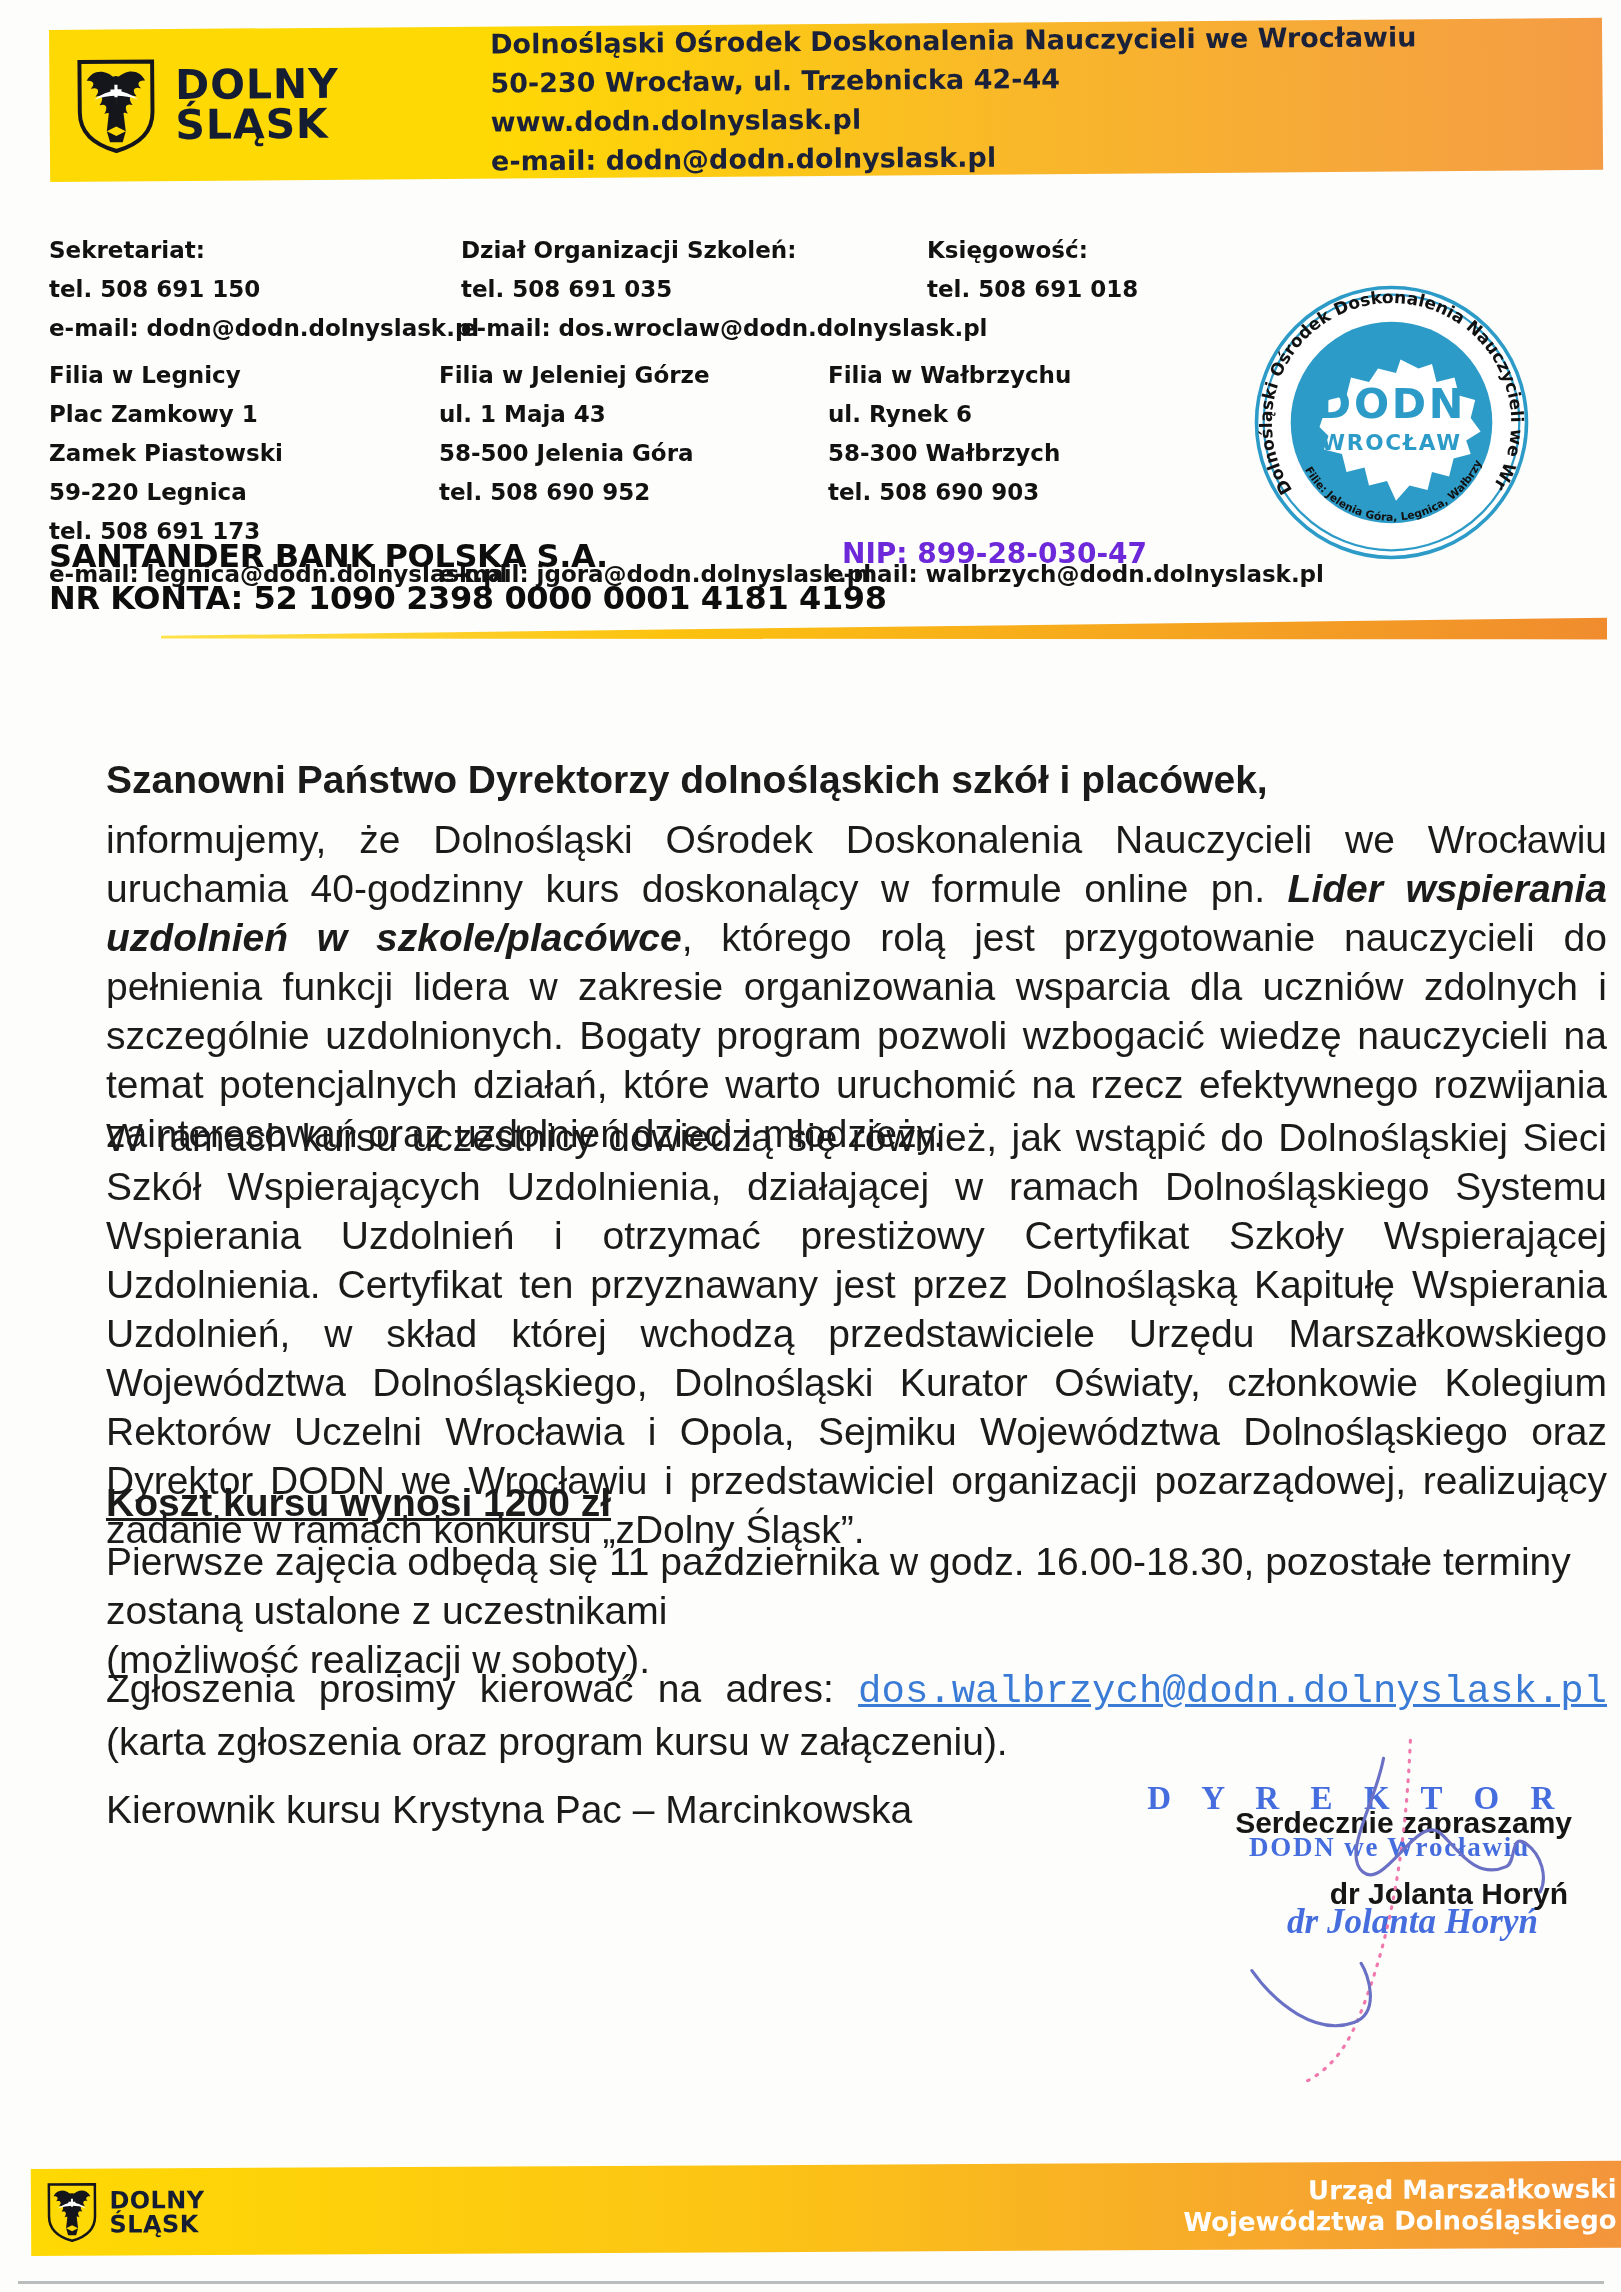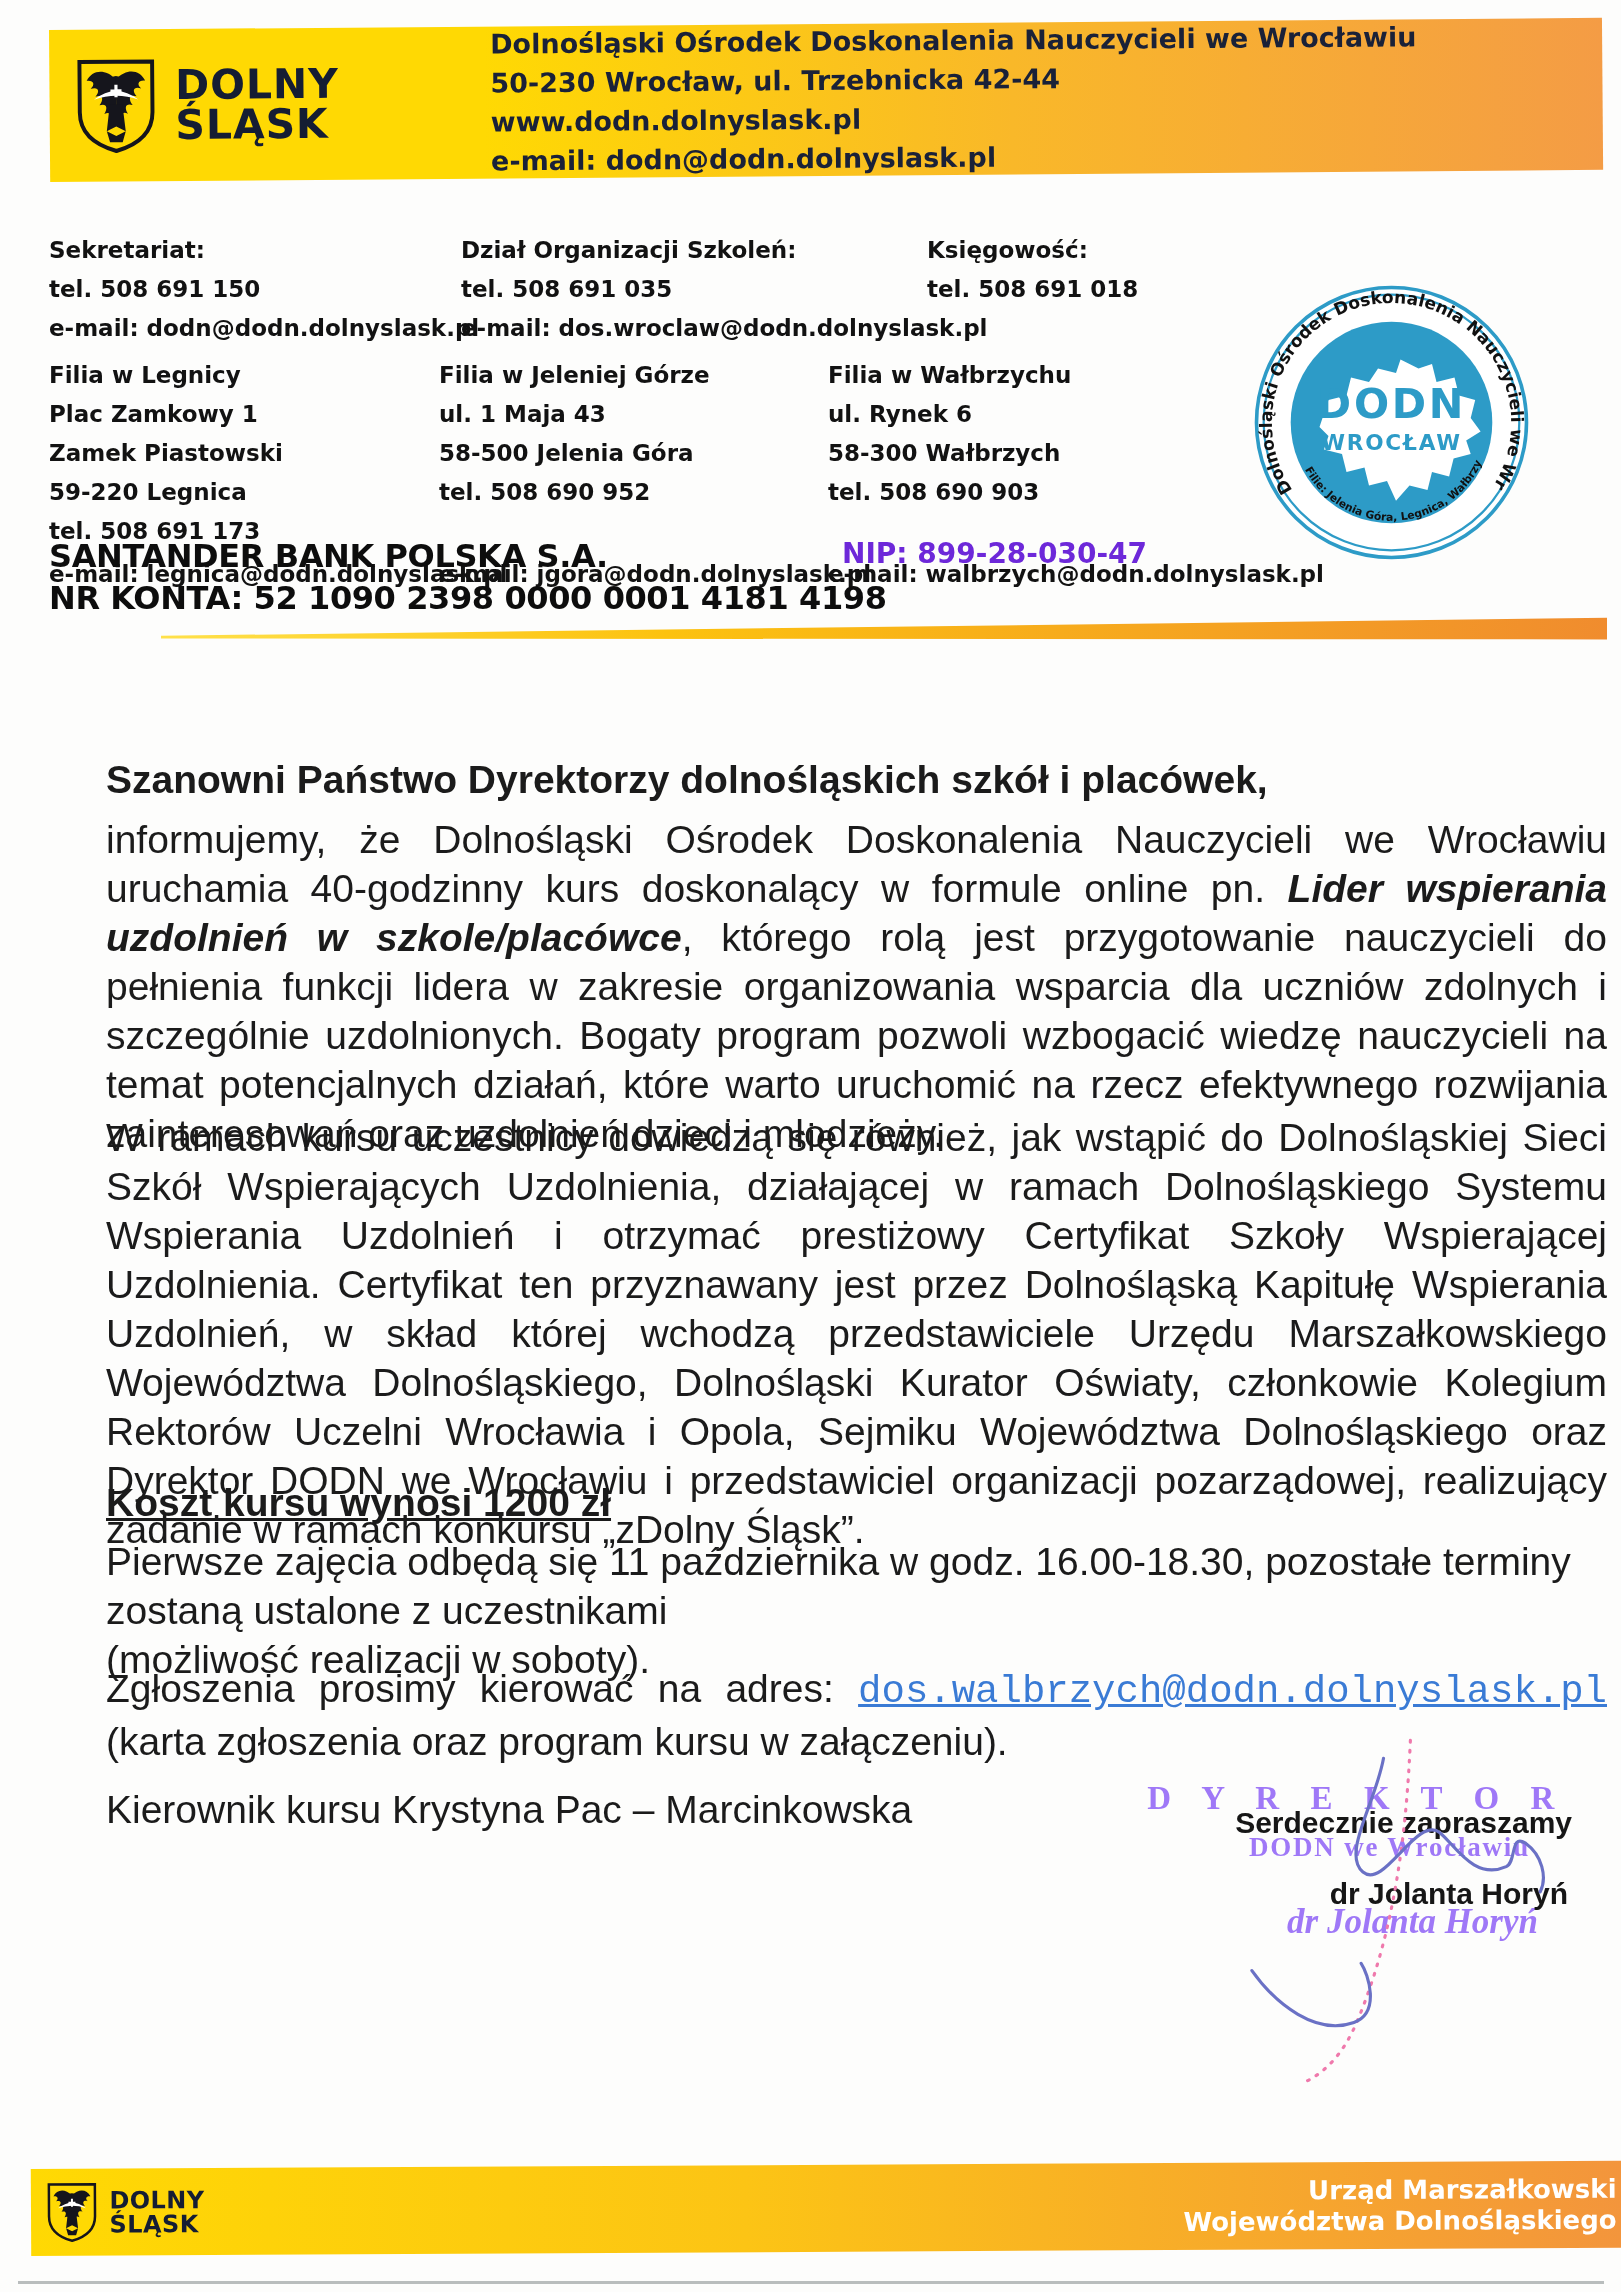--- a/index.html
+++ b/index.html
@@ -43,21 +43,21 @@
   
   .body-block{position:absolute;left:106px;width:1501px;font-size:39px;line-height:49px;color:#1b1b1b;}
   .just{text-align:justify;}
   .salutation{font-weight:bold;}
   .course-title{font-weight:bold;font-style:italic;}
   .cost{font-weight:bold;text-decoration:underline;}
   a.mail-link{color:#3a7bd5;text-decoration:underline;font-family:Liberation Mono, monospace;}
   
   .sig-closing{position:absolute;right:50px;top:1806px;font-size:30px;font-weight:600;color:#161616;z-index:3;white-space:nowrap;}
   .sig-name{position:absolute;right:54px;top:1877px;font-size:30px;font-weight:600;color:#161616;z-index:3;white-space:nowrap;}
-  .stamp{position:absolute;color:#8b5cf6;opacity:.82;z-index:2;white-space:nowrap;
+  .stamp{position:absolute;color:#1d4ed8;opacity:.82;z-index:2;white-space:nowrap;
     font-family:"Liberation Serif",serif;font-weight:bold;}
   .stamp-title{right:56px;top:1780px;font-size:33px;letter-spacing:11.6px;}
   .stamp-org{right:92px;top:1832px;font-size:27px;letter-spacing:1.8px;}
   .stamp-name{right:84px;top:1902px;font-size:35px;font-style:italic;}
   .scrawl{position:absolute;left:1155px;top:1727px;width:466px;height:394px;z-index:4;pointer-events:none;}
   
   .footer-bar{
     position:absolute;left:31px;right:0;top:2169px;height:87px;
     background:linear-gradient(90deg,#ffd903 0%,#fcc415 45%,#f3953c 100%);
     transform:rotate(-0.3deg);transform-origin:left center;

